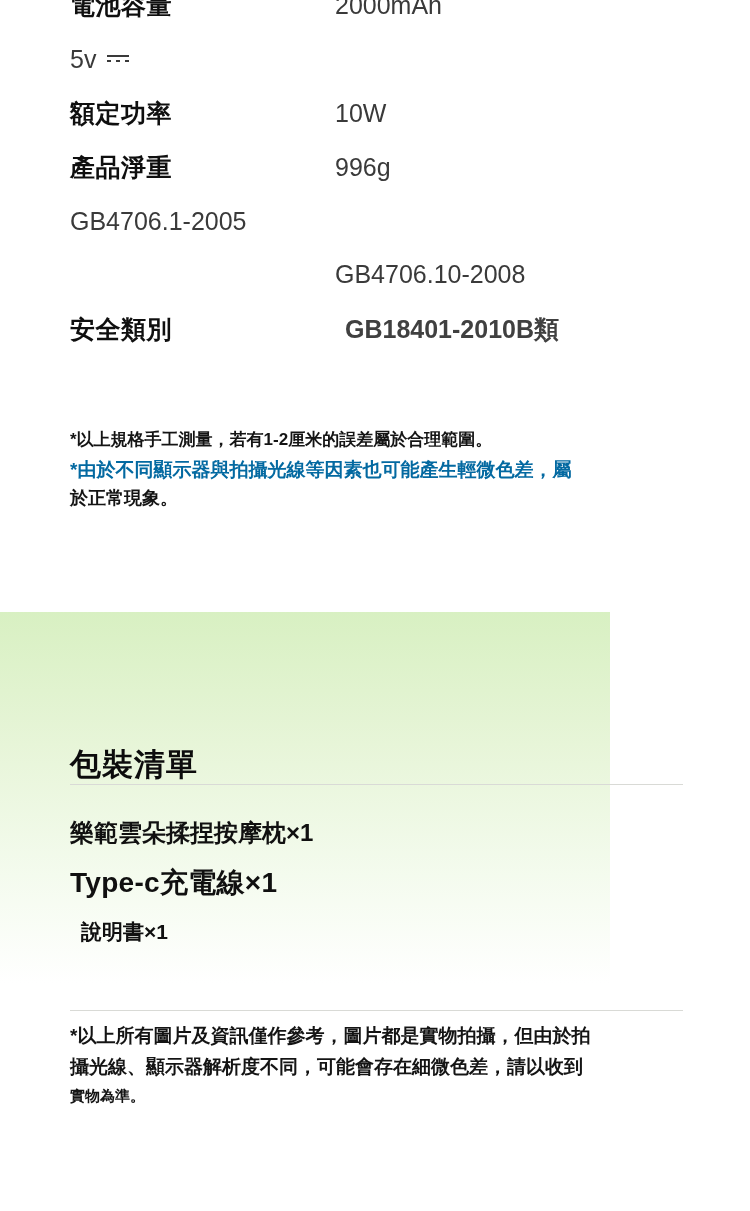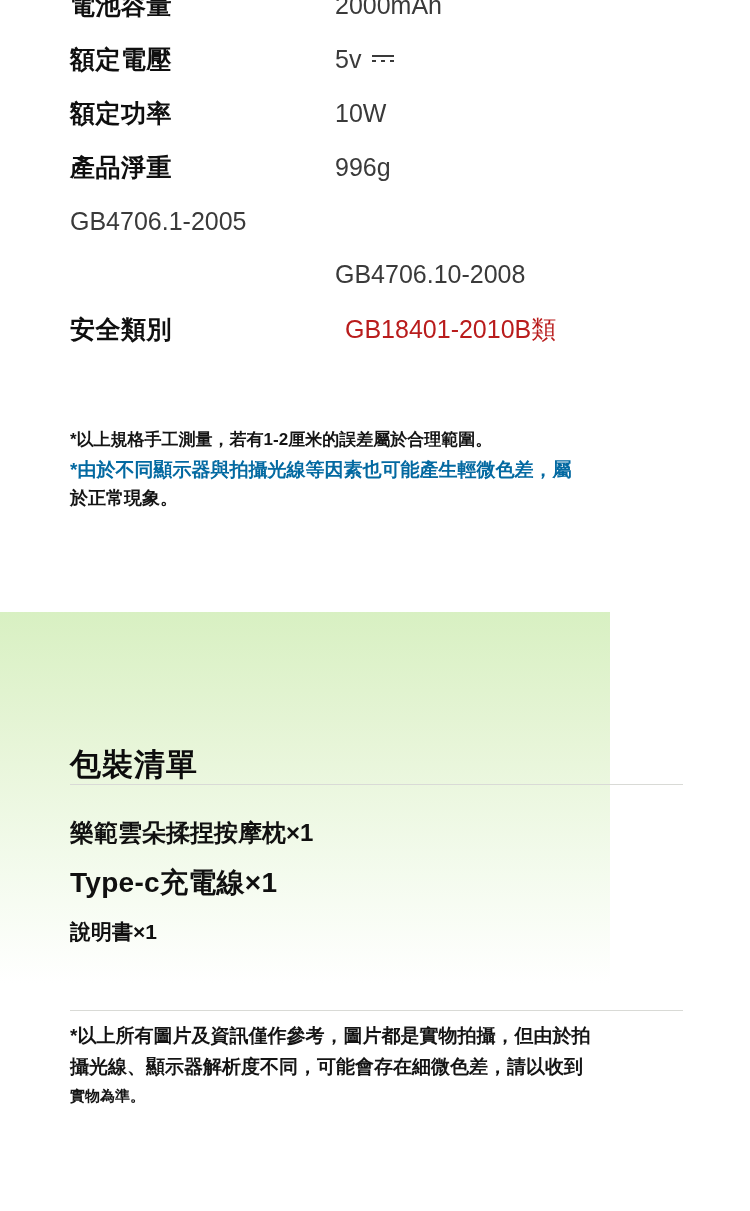--- a/index.html
+++ b/index.html
@@ -54,22 +54,22 @@
     font-weight: 400;
     color: #3a3a3a;
     line-height: 54px;
     white-space: nowrap;
   }
   .spec-value.sub {
     line-height: 52px;
   }
   .spec-value.indent {
     padding-left: 10px;
-    font-weight: 400;
-    color: #b91c1c;
+    font-weight: 700;
+    color: #404040;
   }
   .dc-symbol {
     display: inline-block;
     width: 22px;
     height: 14px;
     position: relative;
     margin-left: 4px;
     vertical-align: 2px;
   }
   .dc-symbol i {
@@ -146,21 +146,21 @@
     left: 70px;
     width: 613px;
   }
   .packing-item {
     white-space: nowrap;
     color: #101010;
     font-weight: 700;
   }
   .packing-item.i0 { font-size: 24px; line-height: 46px; }
   .packing-item.i1 { font-size: 28px; line-height: 54px; letter-spacing: 0.3px; }
-  .packing-item.i2 { font-size: 21px; line-height: 44px; }
+  .packing-item.i2 { font-size: 21px; line-height: 44px; margin-left: 11px; }
 
   .packing-notes {
     position: absolute;
     top: 408px;
     left: 70px;
     width: 600px;
   }
   .pnote-1, .pnote-2 {
     font-size: 19px;
     font-weight: 700;
@@ -180,21 +180,20 @@
 <section class="spec-section">
 
   <div class="spec-table">
 
     <div class="spec-row">
       <div class="spec-label">電池容量</div>
       <div class="spec-value">2000mAh</div>
     </div>
 
     <div class="spec-row">
-      <div class="spec-label">額定電壓</div>
       <div class="spec-value">
         <span>5v</span>
         <span class="dc-symbol"><i></i><i></i><i></i><i></i></span>
       </div>
     </div>
 
     <div class="spec-row">
       <div class="spec-label">額定功率</div>
       <div class="spec-value">10W</div>
     </div>

